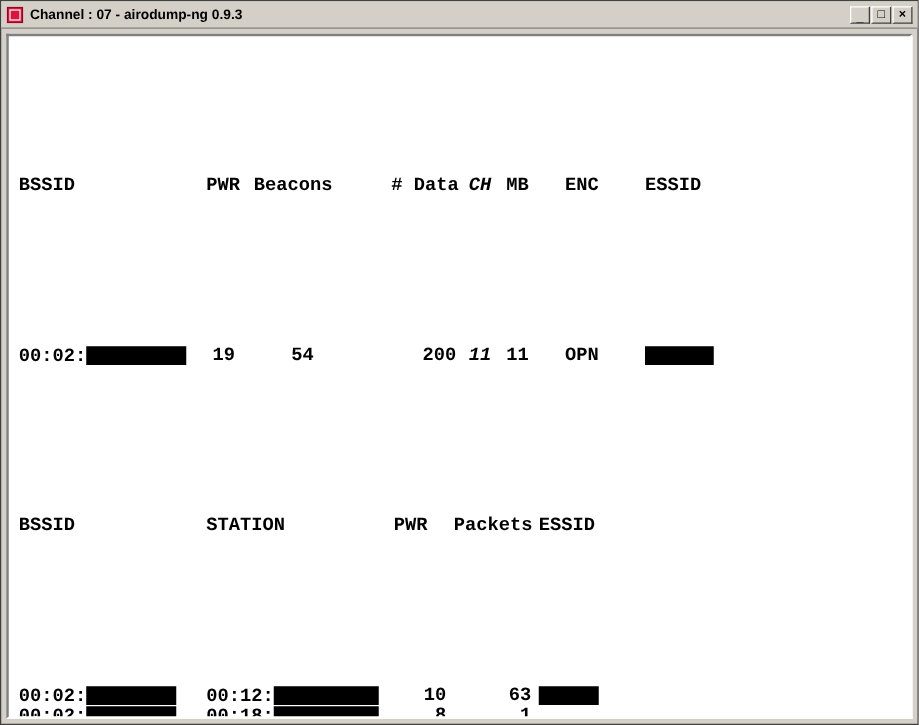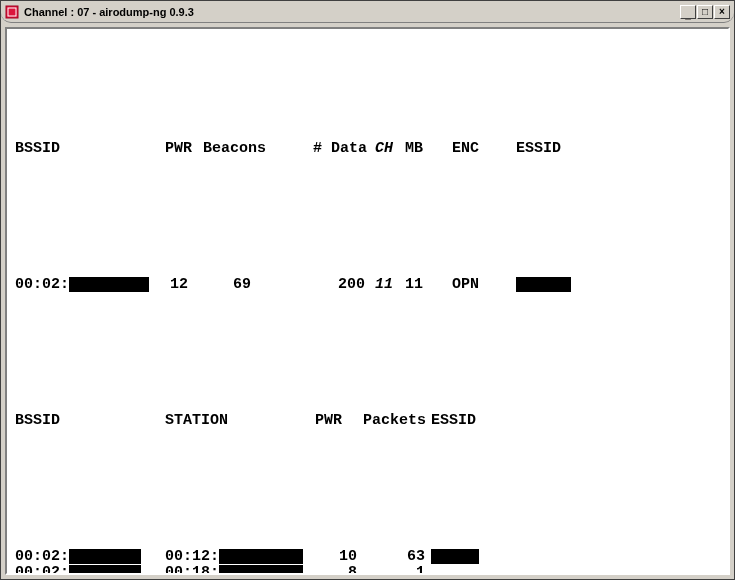--- a/index.html
+++ b/index.html
@@ -20,21 +20,20 @@
     flex-direction: column;
   }
   .titlebar {
     height: 22px;
     background: #d4d0c8;
     border-bottom: 1px solid #808080;
     display: flex;
     align-items: center;
     padding: 0 4px;
     gap: 5px;
-    border-radius: 10px;
   }
   .app-icon {
     width: 14px;
     height: 14px;
     flex-shrink: 0;
   }
   .app-icon svg { display:block; }
   .title {
     flex: 1;
     color: #000;
@@ -142,22 +141,22 @@
       <span class="cell c-mb">MB</span>
       <span class="cell c-enc">ENC</span>
       <span class="cell c-essid">ESSID</span>
     </div>
 
     <div class="gap"></div>
 
     
     <div class="row">
       <span class="cell c-bssid"><span>00:02:</span><span class="redact" style="width:80px"></span></span>
-      <span class="cell c-pwr num-right" style="text-align:center">12</span>
-      <span class="cell c-beacons" style="text-align:center">69</span>
+      <span class="cell c-pwr num-right" style="text-align:center">19</span>
+      <span class="cell c-beacons" style="text-align:center">54</span>
       <span class="cell c-data num-right">200</span>
       <span class="cell c-ch">11</span>
       <span class="cell c-mb">11</span>
       <span class="cell c-enc">OPN</span>
       <span class="cell c-essid"><span class="redact" style="width:55px"></span></span>
     </div>
 
     <div class="gap"></div>
 
     

